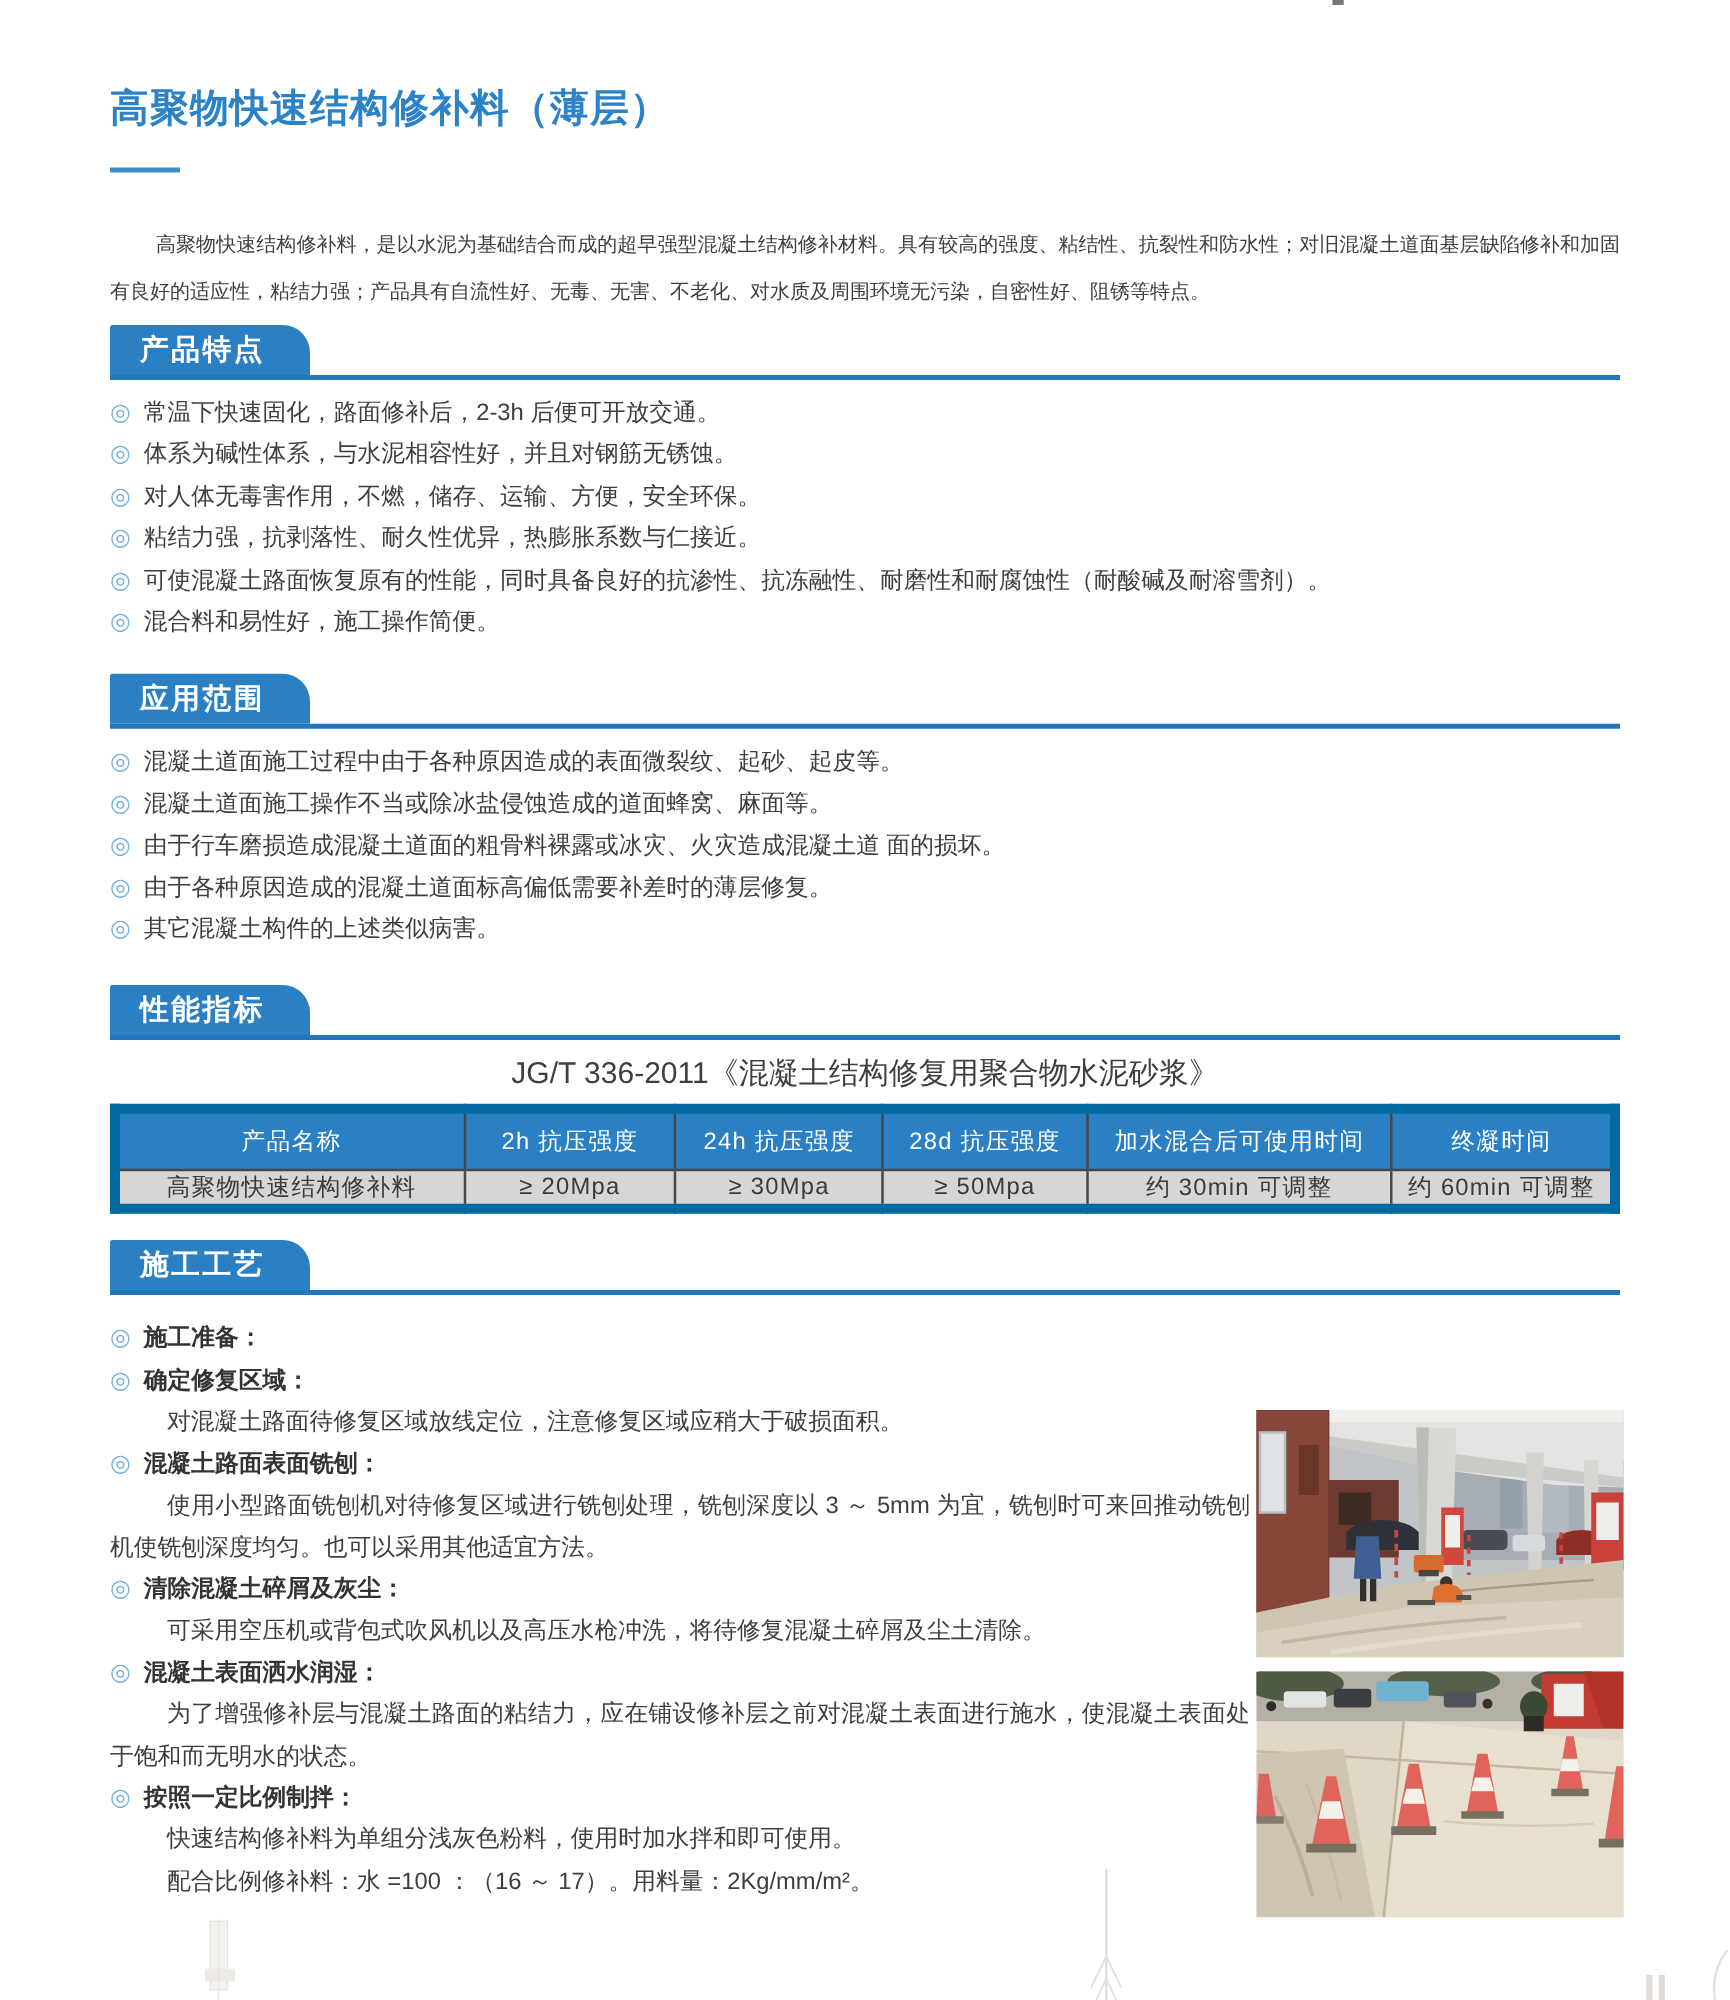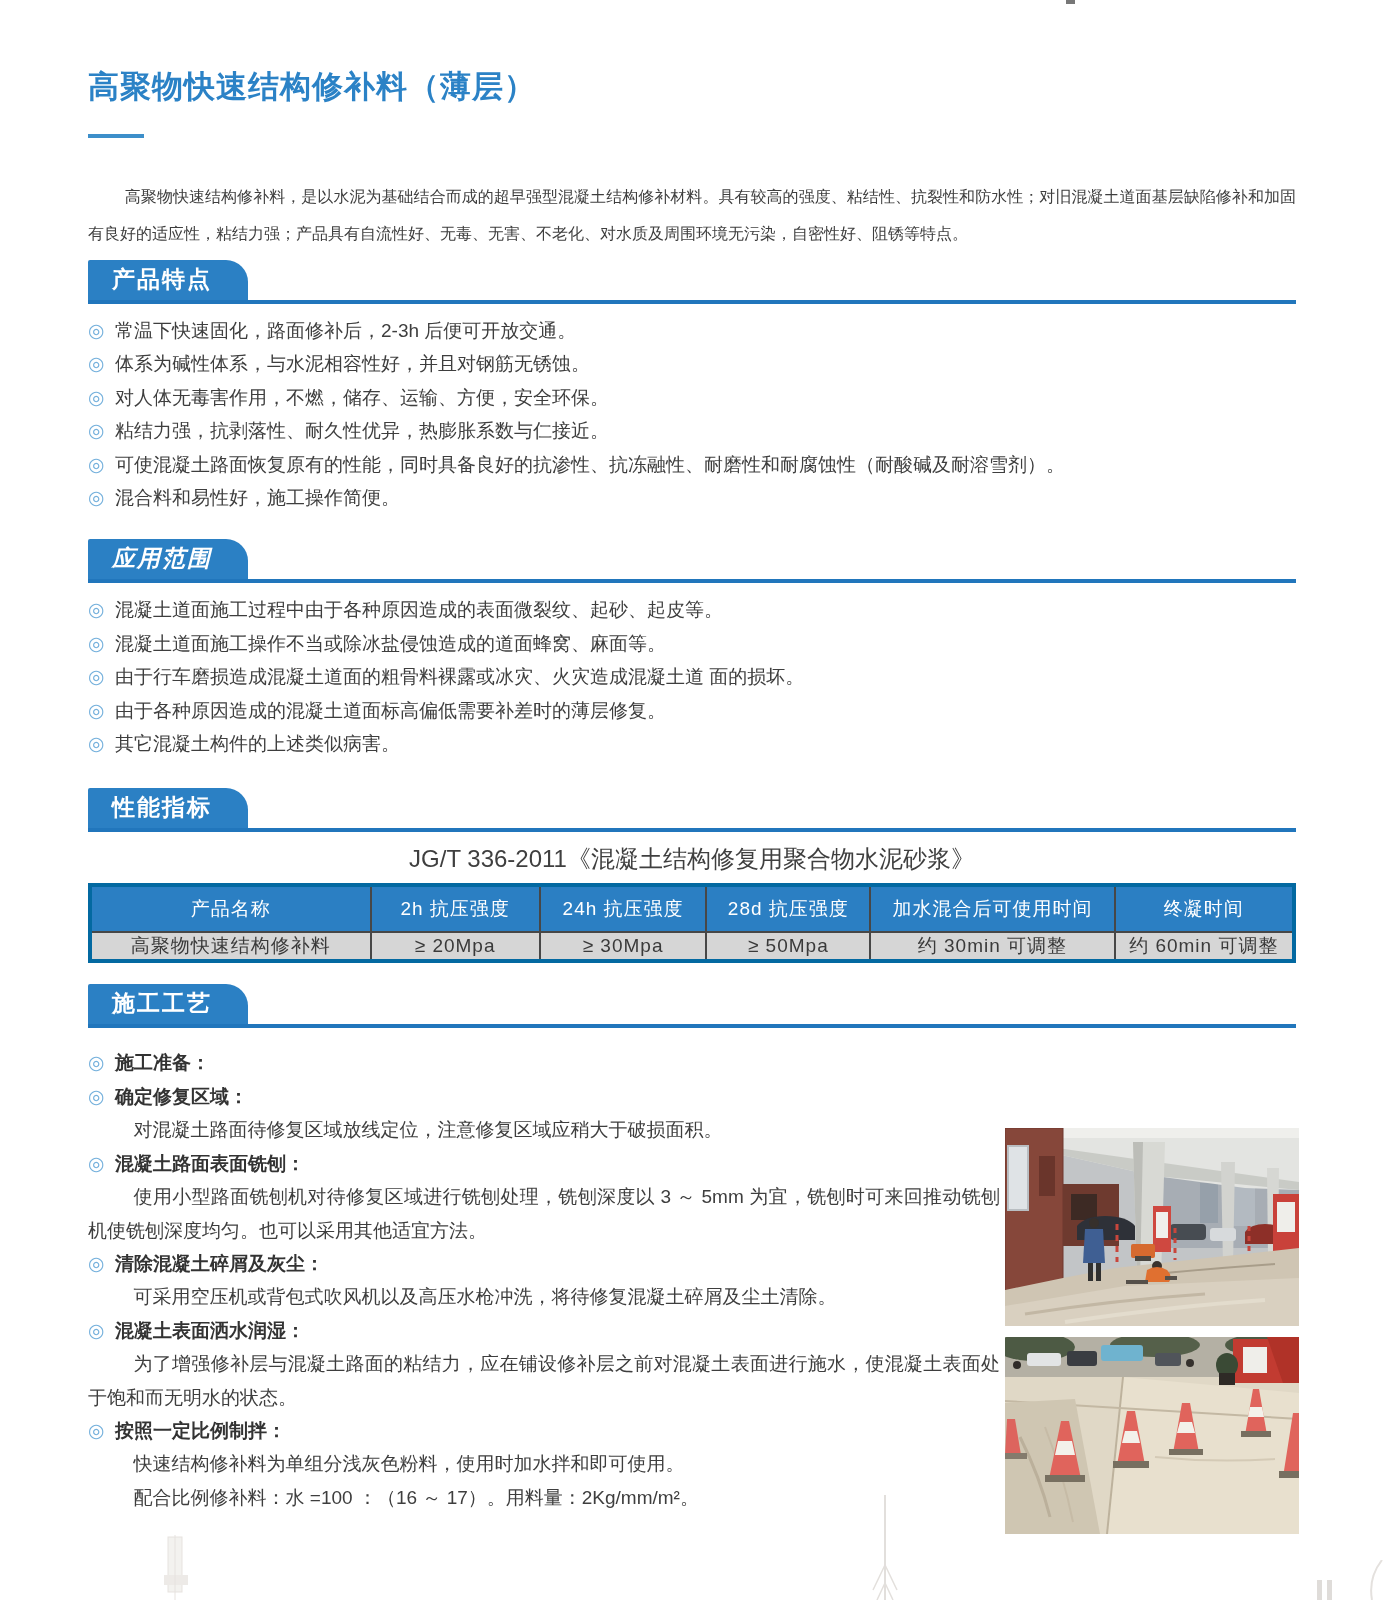--- a/index.html
+++ b/index.html
@@ -23,36 +23,36 @@
     text-align:justify;text-indent:2.3em;color:#3e3e3e;
   }
 
   .sec-header{border-bottom:4px solid #2176bc;display:flex;align-items:flex-end;}
   .sec-tab{
     display:inline-block;background:#2b80c4;color:#fff;
     font-size:23px;font-weight:bold;letter-spacing:2px;
     padding:4px 36px 5px 24px;border-radius:2px 22px 0 0;
   }
   .mt-f{margin-top:8px;}
-  .mt-a{margin-top:25px;font-style:italic;}
+  .mt-a{margin-top:25px;}
   .mt-p{margin-top:28px;}
   .mt-g{margin-top:21px;}
 
   .bullet-list{margin-top:10px;}
   .bullet-item{display:flex;line-height:33.4px;font-size:19px;color:#3e3e3e;}
   .bullet-icon{
     flex:0 0 27px;color:#74b0dc;font-size:19px;line-height:33.4px;
   }
 
   .std-caption{
     margin:14px 0 0 0;text-align:center;font-size:24px;color:#3f3f3f;line-height:26px;
   }
   .perf-table{
     width:100%;border-collapse:collapse;table-layout:fixed;margin-top:11px;
-    border:4px solid #0369a1;
+    border:8px solid #0369a1;
   }
   .perf-table th{
     background:#2b7fc3;color:#ffffff;font-size:19px;font-weight:500;
     padding:9px 4px;border:2px solid #474747;text-align:center;letter-spacing:1px;
   }
   .perf-table td{
     background:#d6d6d6;color:#3a3a3a;font-size:19px;
     padding:0 4px;border:2px solid #474747;text-align:center;letter-spacing:1px;
   }
 

